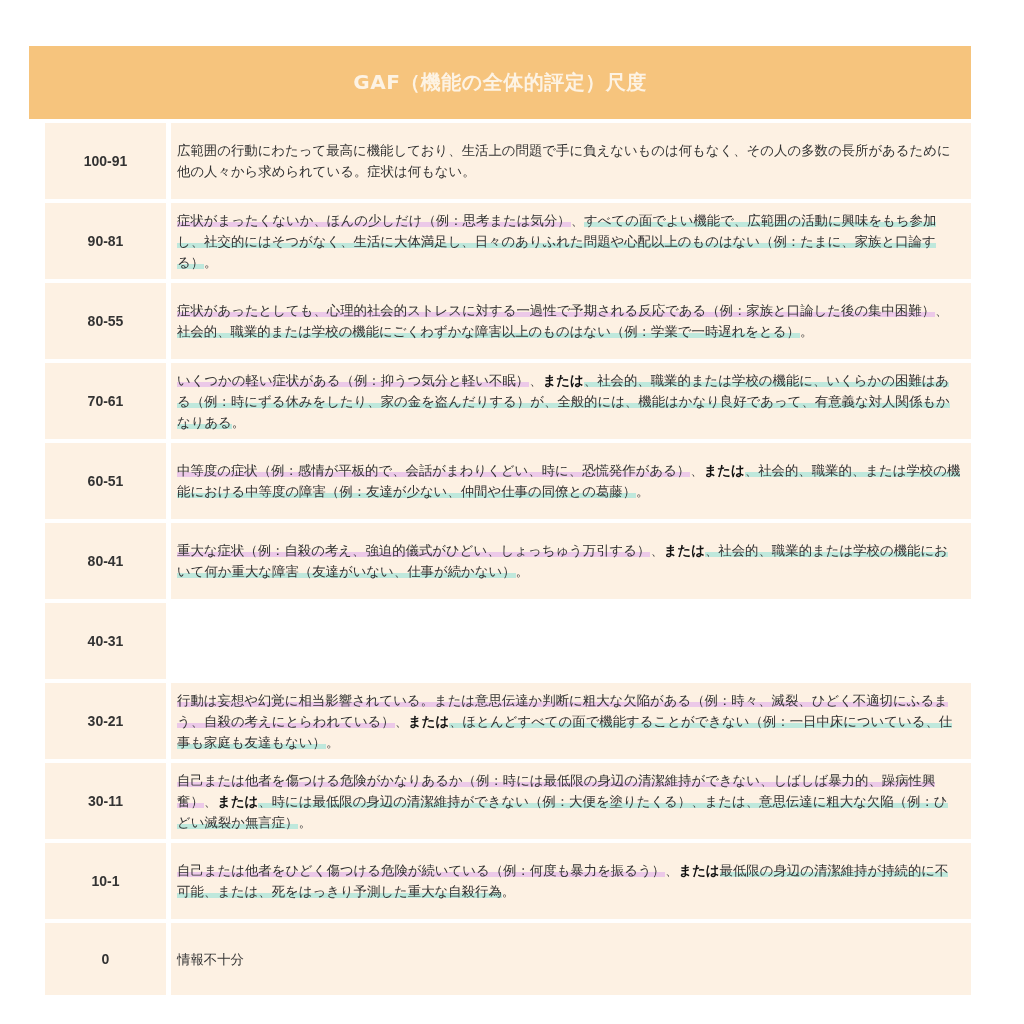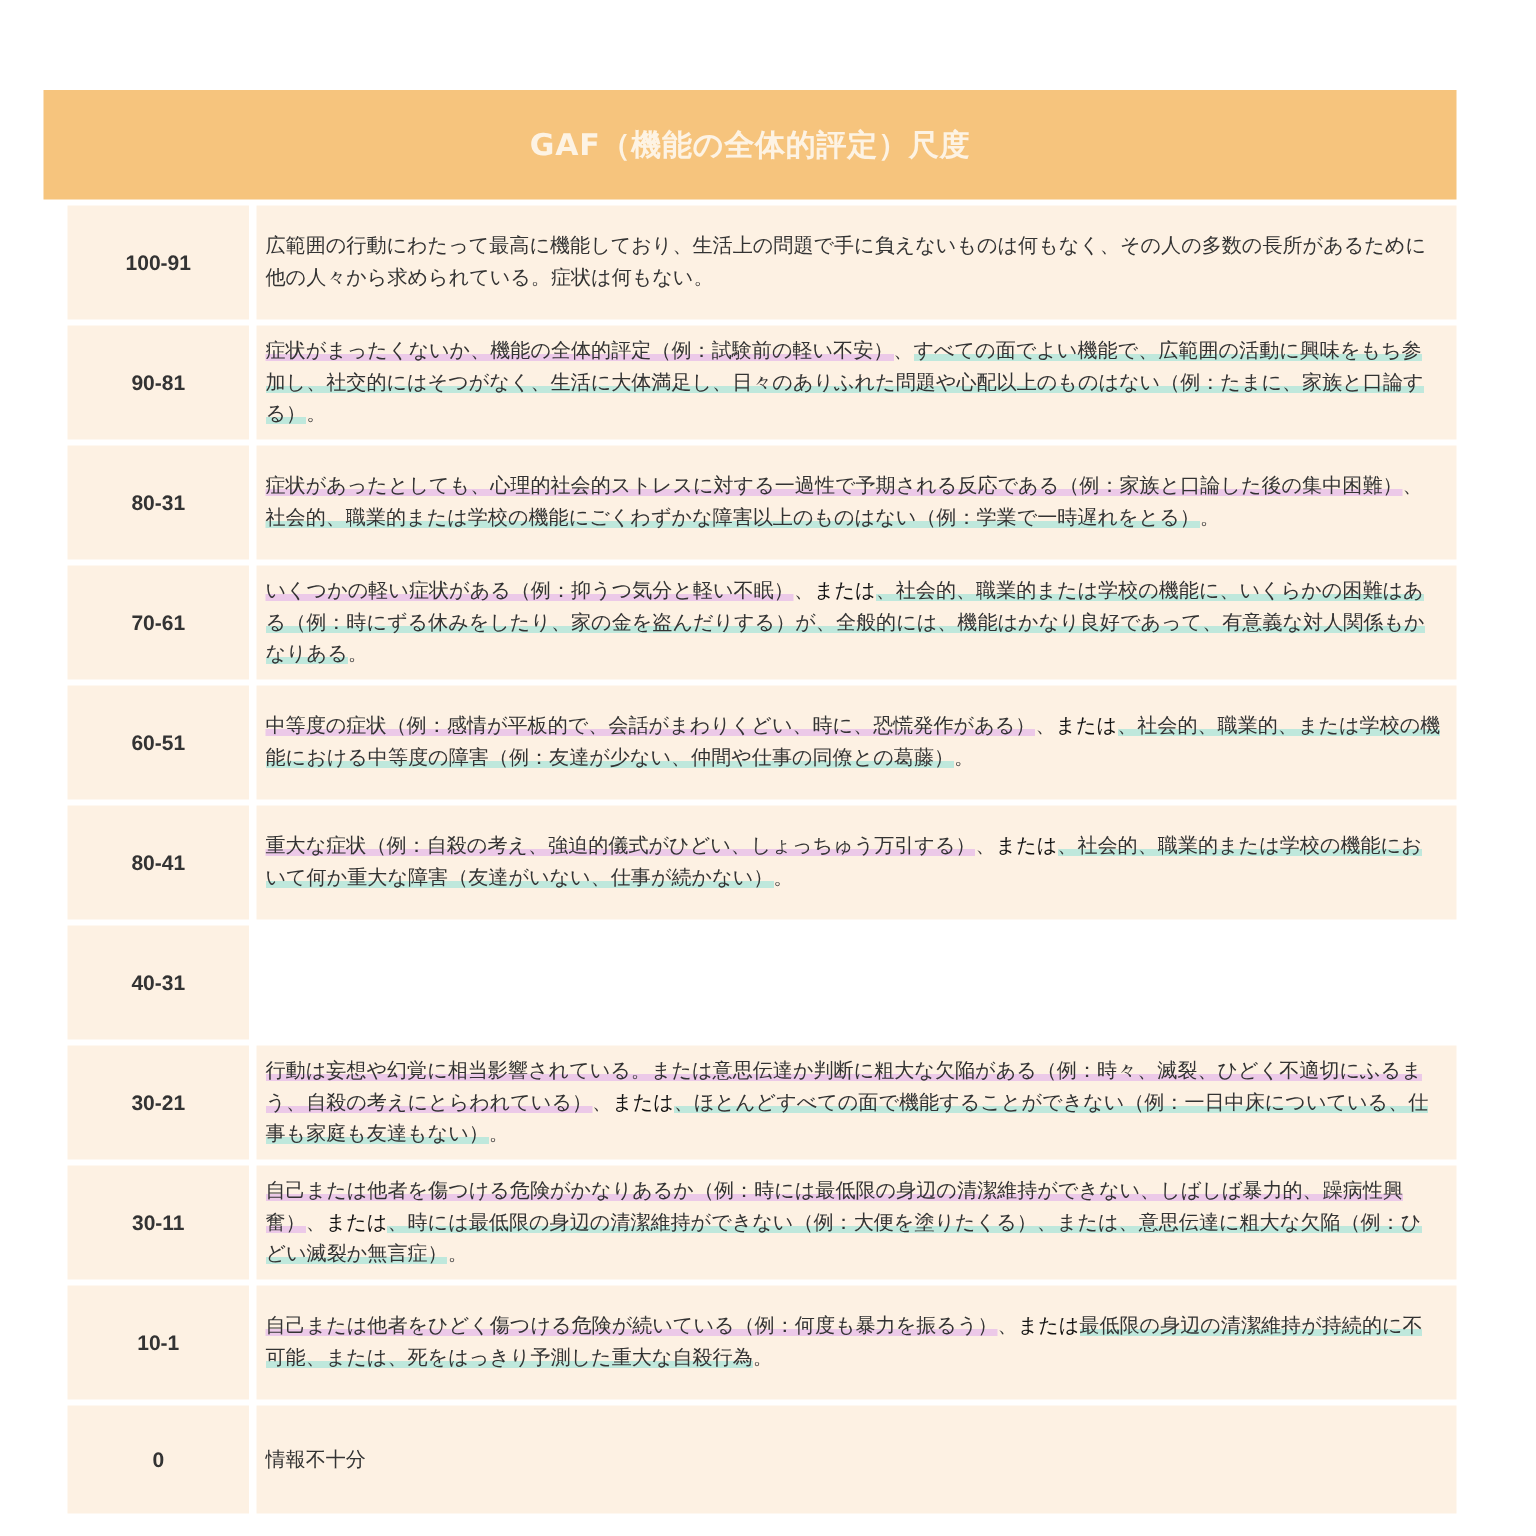--- a/index.html
+++ b/index.html
@@ -1,37 +1,37 @@
 <!DOCTYPE html>
 <html><head>
 <meta charset="utf-8">
 <style>
   html, body { margin: 0; padding: 0; background: #ffffff; }
   body { width: 1024px; height: 1024px; position: relative; font-family: "DejaVu Sans", "Liberation Sans", sans-serif; }
-  .table-wrap { position: absolute; left: 29px; top: 60px; width: 942px; }
+  .table-wrap { position: absolute; left: 29px; top: 46px; width: 942px; }
   .header {
     height: 73px; background: #f6c47d; color: #fdf3e4;
     display: flex; align-items: center; justify-content: center;
     font-weight: bold; font-size: 20px; letter-spacing: 0.5px;
   }
   .rows { margin-top: 4px; }
   .row { display: flex; height: 76px; margin-bottom: 4px; }
   .row.last { height: 72px; margin-bottom: 0; }
   .score {
     width: 121px; background: #fdf1e3; display: flex; align-items: center; justify-content: center;
     font-family: "Liberation Sans Narrow", "Liberation Sans", sans-serif; font-size: 14px; font-weight: bold; color: #333; margin-left: 16px;
   }
   .desc {
     flex: 1; margin-left: 5px; background: #fdf1e3; padding: 0 10px 0 6px;
     display: flex; align-items: center; font-size: 13.4px; line-height: 21px; color: #333;
   }
   .desc p { margin: 0; }
   .hl-sym { background: linear-gradient(transparent 62%, #ecc9e8 62%, #ecc9e8 92%, transparent 92%); }
   .hl-func { background: linear-gradient(transparent 62%, #bfe8dc 62%, #bfe8dc 92%, transparent 92%); }
-  .or { font-weight: normal; color: #111; }
+  .or { font-weight: bold; color: #111; }
 </style>
 </head>
 <body>
 
 <div class="table-wrap">
   <div class="header">
     <span>GAF（機能の全体的評定）尺度</span>
   </div>
   <div class="rows" id="rows">
       <div class="row">
@@ -40,26 +40,26 @@
         </div>
     <div class="desc">
       <p><span>広範囲の行動にわたって最高に機能しており、生活上の問題で手に負えないものは何もなく、その人の多数の長所があるために他の人々から求められている。症状は何もない。</span><span class="hl-sym"></span><span></span><span class="or"></span><span class="hl-func"></span><span></span></p>
     </div>
   </div>
       <div class="row">
     <div class="score">
           <span>90-81</span>
         </div>
     <div class="desc">
-      <p><span></span><span class="hl-sym">症状がまったくないか、機能の全体的評定（例：試験前の軽い不安）</span><span>、</span><span class="or"></span><span class="hl-func">すべての面でよい機能で、広範囲の活動に興味をもち参加し、社交的にはそつがなく、生活に大体満足し、日々のありふれた問題や心配以上のものはない（例：たまに、家族と口論する）</span><span>。</span></p>
+      <p><span></span><span class="hl-sym">症状がまったくないか、ほんの少しだけ（例：思考または気分）</span><span>、</span><span class="or"></span><span class="hl-func">すべての面でよい機能で、広範囲の活動に興味をもち参加し、社交的にはそつがなく、生活に大体満足し、日々のありふれた問題や心配以上のものはない（例：たまに、家族と口論する）</span><span>。</span></p>
     </div>
   </div>
       <div class="row">
     <div class="score">
-          <span>80-31</span>
+          <span>80-55</span>
         </div>
     <div class="desc">
       <p><span></span><span class="hl-sym">症状があったとしても、心理的社会的ストレスに対する一過性で予期される反応である（例：家族と口論した後の集中困難）</span><span>、</span><span class="or"></span><span class="hl-func">社会的、職業的または学校の機能にごくわずかな障害以上のものはない（例：学業で一時遅れをとる）</span><span>。</span></p>
     </div>
   </div>
       <div class="row">
     <div class="score">
           <span>70-61</span>
         </div>
     <div class="desc">

